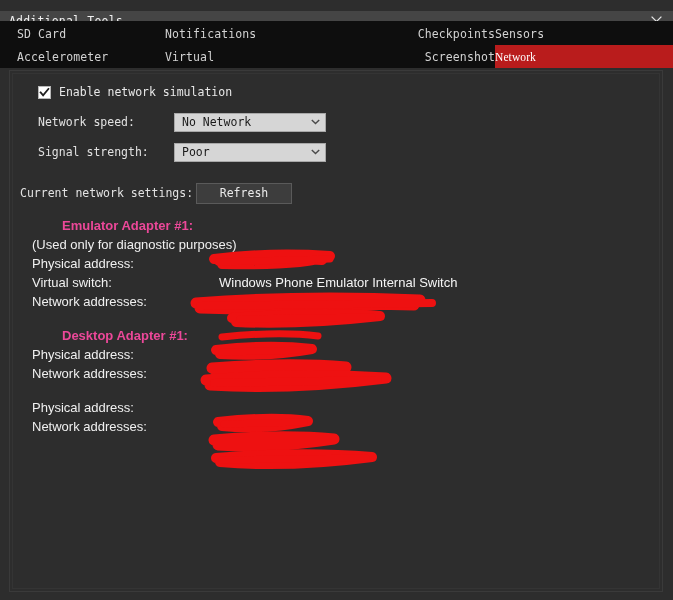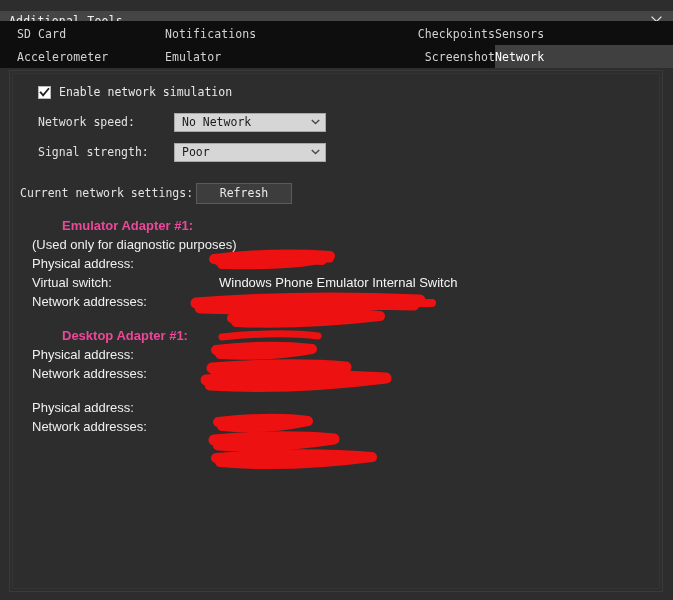--- a/index.html
+++ b/index.html
@@ -85,22 +85,23 @@
     white-space: nowrap;
   }
   .tab-label { display: block; }
   
   .tab.c1 { width: 165px; padding-left: 17px; }
   .tab.c2 { width: 165px; padding-left: 0; justify-content: flex-start; }
   .tab.c3 { width: 165px; justify-content: flex-end; }
   .tab.c4 { width: 178px; }
 
   .tab.selected {
-    background: #404040;
+    background: #b91c1c;
     color: #ffffff;
+    font-family: Liberation Serif, serif;
   }
 
   
   .panel {
     position: absolute;
     left: 9px;
     top: 70px;
     width: 654px;
     height: 522px;
     background: #2d2d2d;
@@ -295,21 +296,21 @@
       </div>
       <div class="tab c4">
         <span class="tab-label">Sensors</span>
       </div>
     </div>
     <div class="tabrow row2">
       <div class="tab c1">
         <span class="tab-label">Accelerometer</span>
       </div>
       <div class="tab c2">
-        <span class="tab-label">Emulator</span>
+        <span class="tab-label">Virtual</span>
       </div>
       <div class="tab c3">
         <span class="tab-label">Screenshot</span>
       </div>
       <div class="tab c4 selected">
         <span class="tab-label">Network</span>
       </div>
     </div>
   </div>
 

